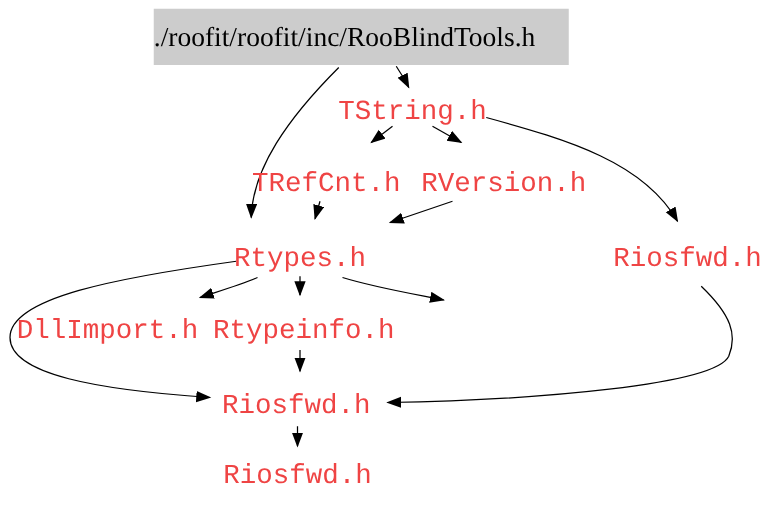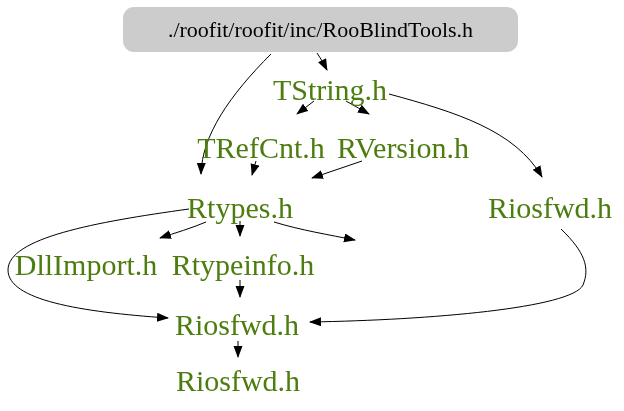--- a/index.html
+++ b/index.html
@@ -20,36 +20,35 @@
   }
   .edge {
     fill: none;
     stroke: #000000;
     stroke-width: 1;
   }
   .node {
     position: absolute;
     transform: translateX(-50%);
     white-space: nowrap;
-    font-size: 30px;
+    font-size: 22px;
     line-height: 22px;
-    color: #4d7c0f;
+    color: #ef4444;
+    font-family: Liberation Mono, monospace;
   }
   .root-node {
     position: absolute;
     left: 123px;
     top: 7px;
-    width: 395px;
+    width: 332px;
     height: 45px;
     background: #cccccc;
-    text-align: center;
     line-height: 45px;
     font-size: 22px;
     white-space: nowrap;
-    border-radius: 11px;
   }
 </style>
 </head>
 <body>
 
 <div id="graph">
 
   <svg id="edges" viewBox="0 0 624 411" xmlns="http://www.w3.org/2000/svg">
     <defs>
       <marker id="arrow" markerWidth="13" markerHeight="10" refX="11" refY="4.5" orient="auto" markerUnits="userSpaceOnUse">

